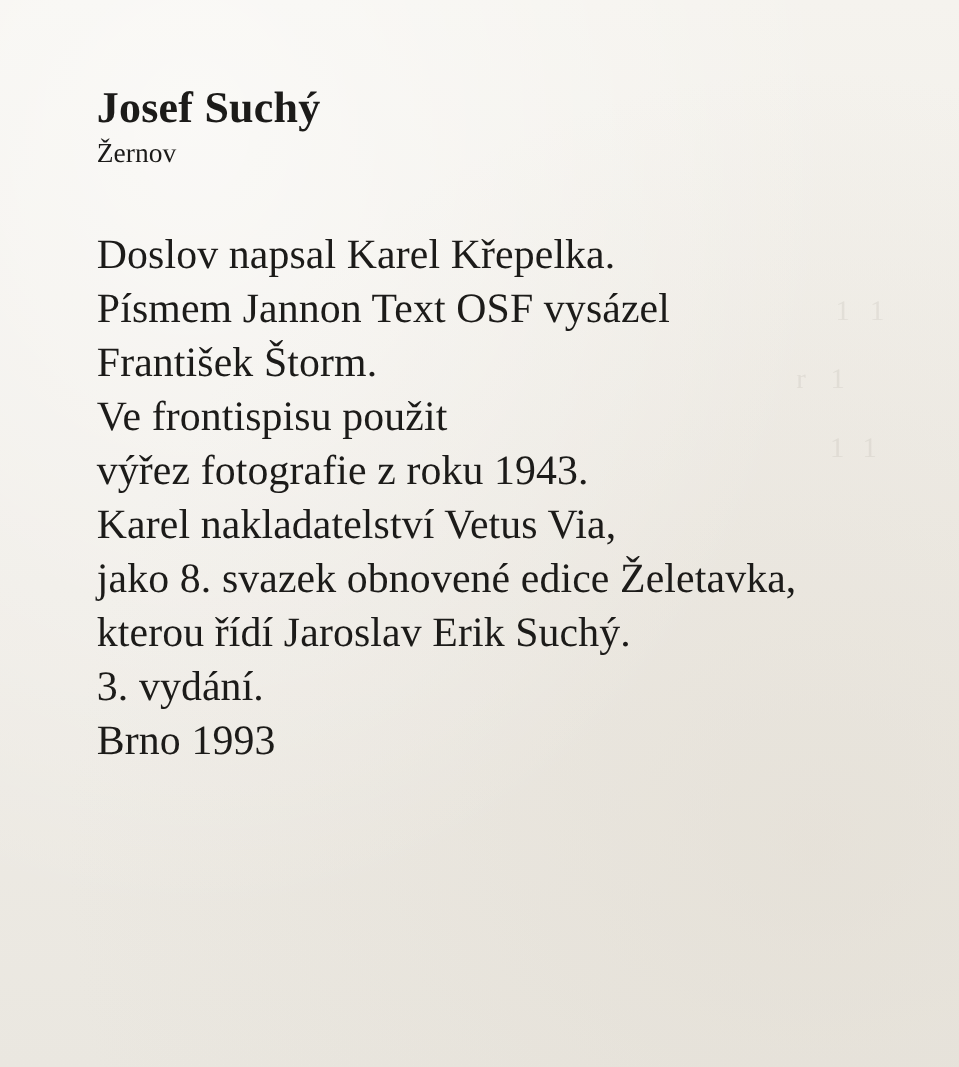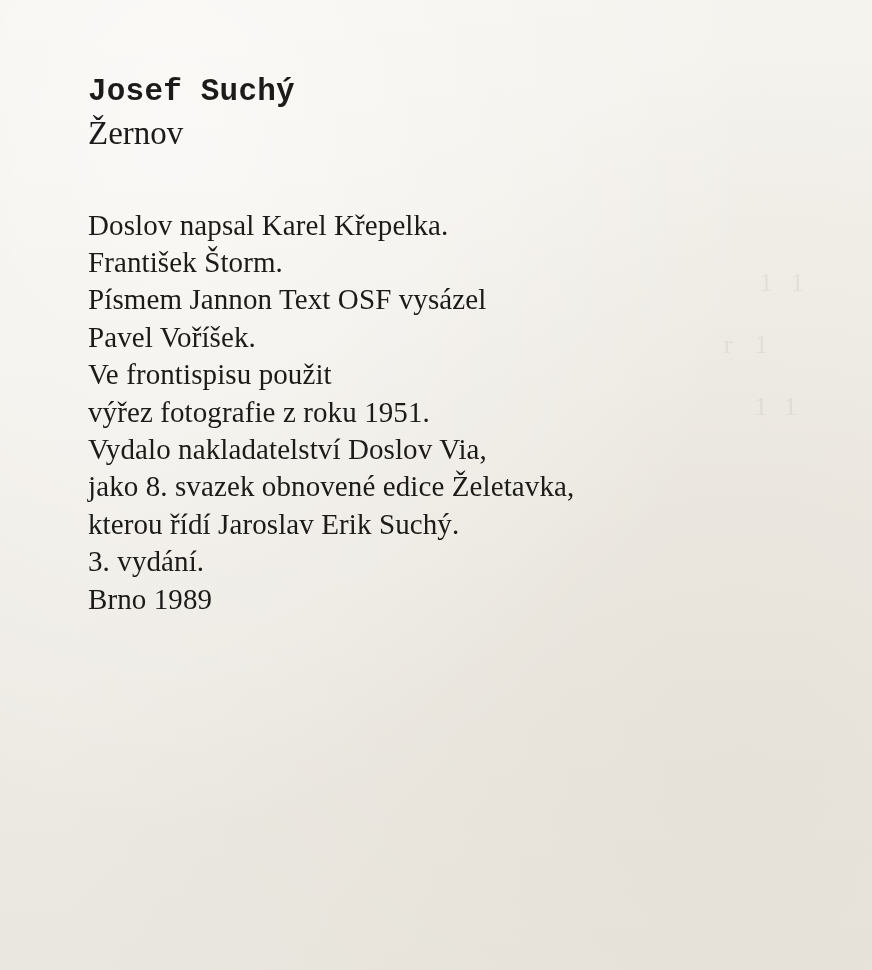--- a/index.html
+++ b/index.html
@@ -27,40 +27,39 @@
   }
 
   .page {
     position: absolute;
     inset: 0;
     padding: 72px 60px 0 88px;
     box-sizing: border-box;
   }
 
   .colophon {
-    font-size: 29px;
+    font-size: 38px;
     line-height: 1.29;
     letter-spacing: 0.1px;
   }
 
   .title-block {
     margin-bottom: 52px;
   }
 
   .author {
     font-weight: bold;
-    font-size: 31px;
+    font-size: 40px;
     line-height: 1.29;
     letter-spacing: 0.2px;
-    font-family: Liberation Mono, monospace;
   }
 
   .book-title {
     font-weight: normal;
-    font-size: 33px;
+    font-size: 25px;
     line-height: 1.29;
   }
 
   .imprint-line {
     white-space: pre;
   }
 
   
   .ghost {
     position: absolute;
@@ -85,25 +84,24 @@
 
 <div class="page">
 
   <div class="title-block">
     <div class="author">Josef Suchý</div>
     <div class="book-title">Žernov</div>
   </div>
 
   <div class="colophon">
     <div class="imprint-line">Doslov napsal Karel Křepelka.</div>
+    <div class="imprint-line">Písmem Jannon Text OSF vysázel</div>
     <div class="imprint-line">František Štorm.</div>
-    <div class="imprint-line">Písmem Jannon Text OSF vysázel</div>
-    <div class="imprint-line">Pavel Voříšek.</div>
     <div class="imprint-line">Ve frontispisu použit</div>
-    <div class="imprint-line">výřez fotografie z roku 1951.</div>
-    <div class="imprint-line">Vydalo nakladatelství Doslov Via,</div>
+    <div class="imprint-line">výřez fotografie z roku 1943.</div>
+    <div class="imprint-line">Karel nakladatelství Vetus Via,</div>
     <div class="imprint-line">jako 8. svazek obnovené edice Želetavka,</div>
     <div class="imprint-line">kterou řídí Jaroslav Erik Suchý.</div>
     <div class="imprint-line">3. vydání.</div>
-    <div class="imprint-line">Brno 1989</div>
+    <div class="imprint-line">Brno 1993</div>
   </div>
 
 </div>
 
 </body></html>

